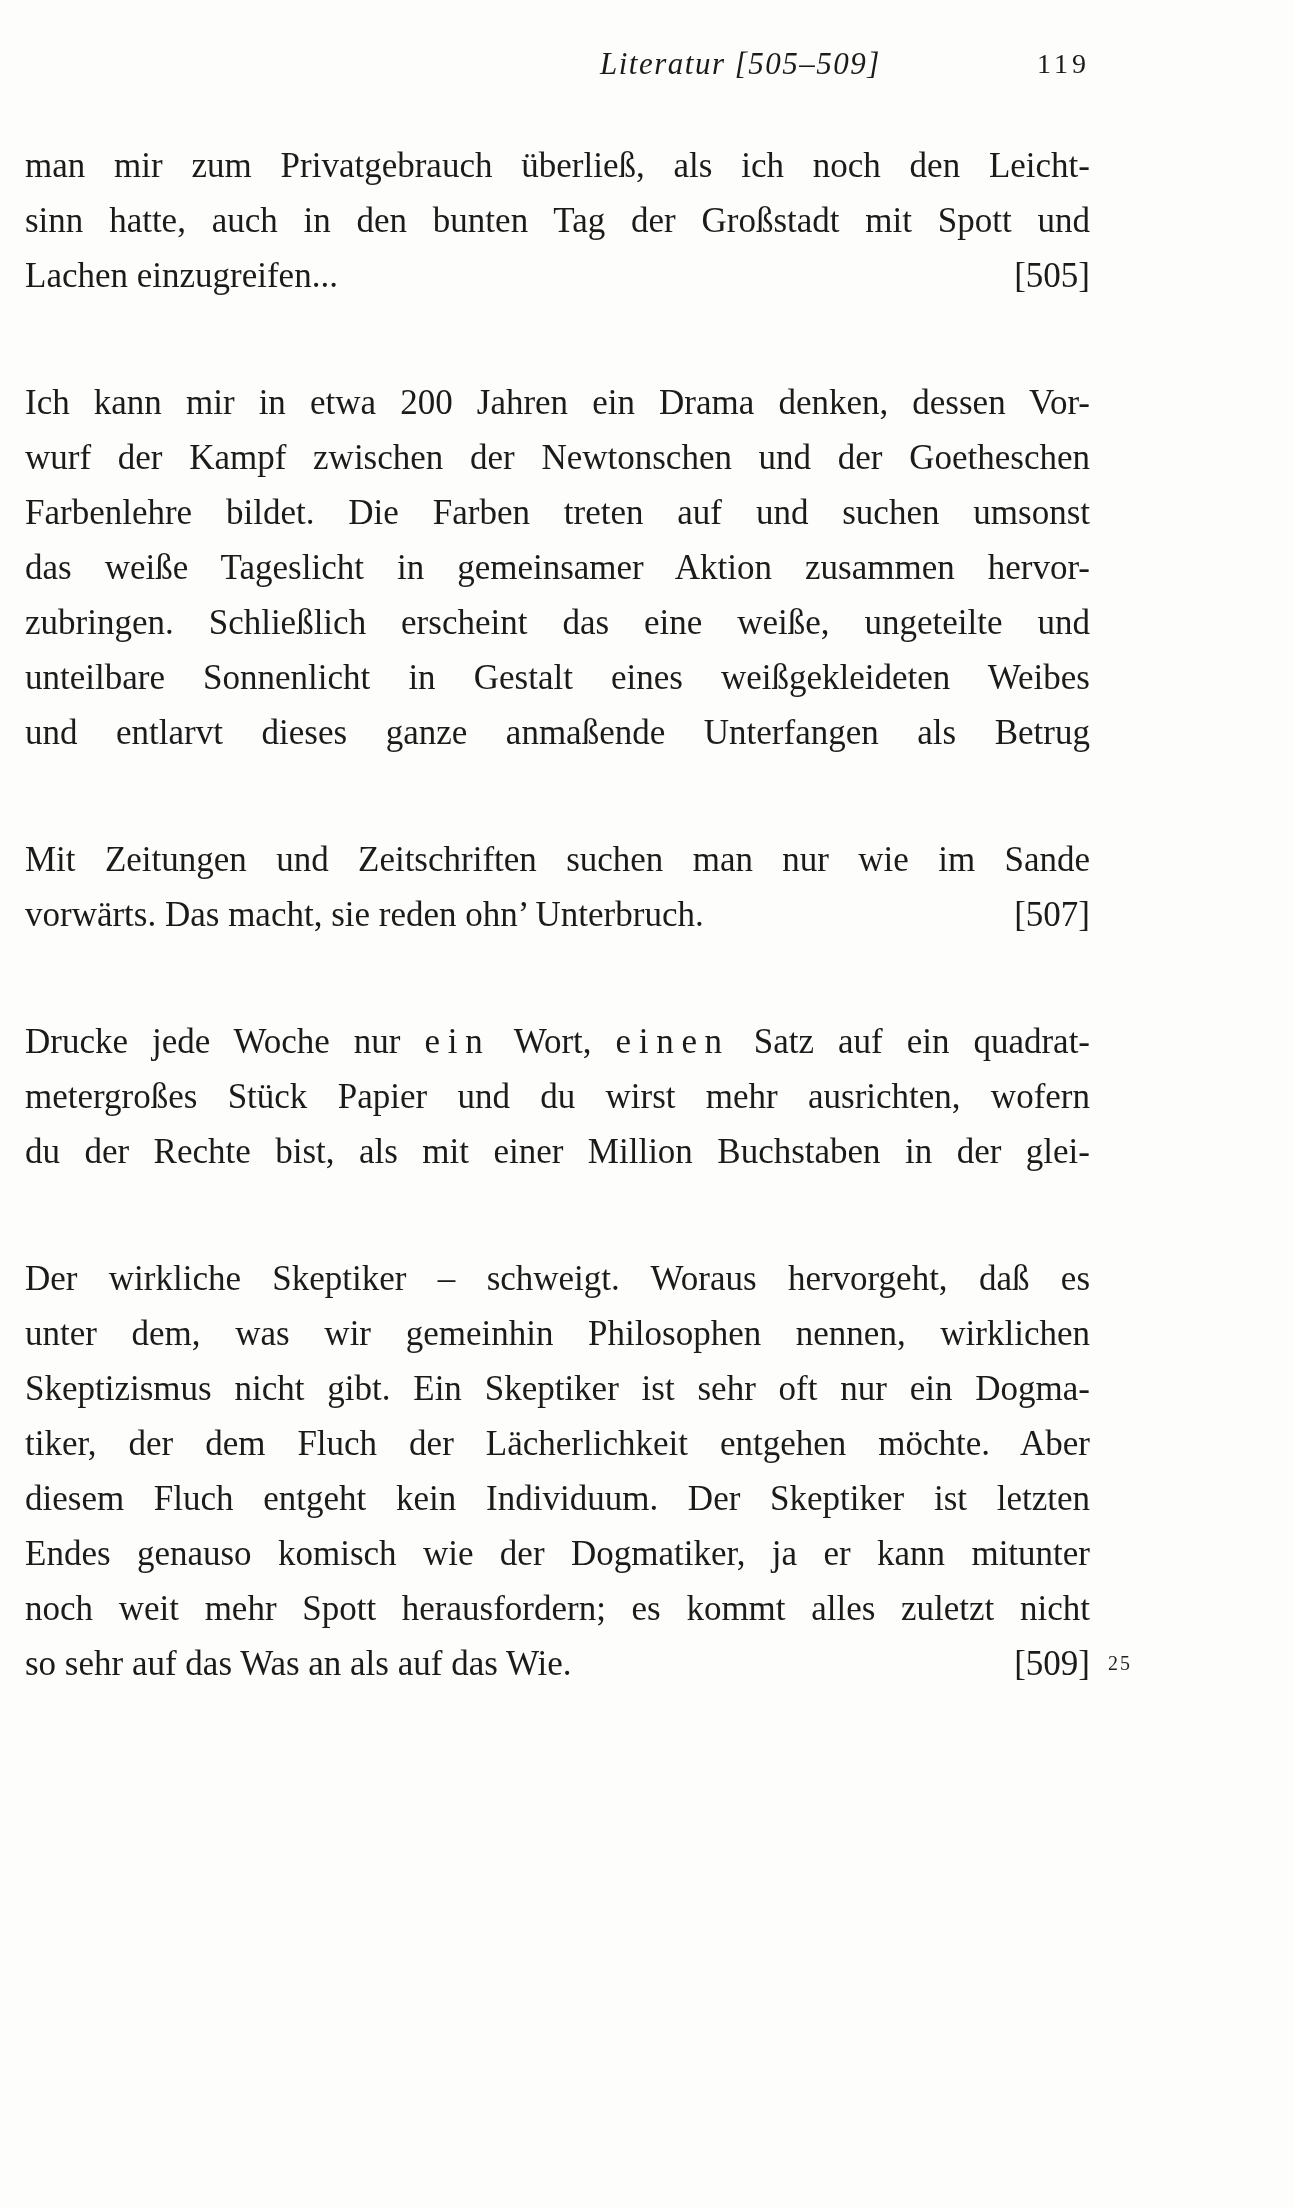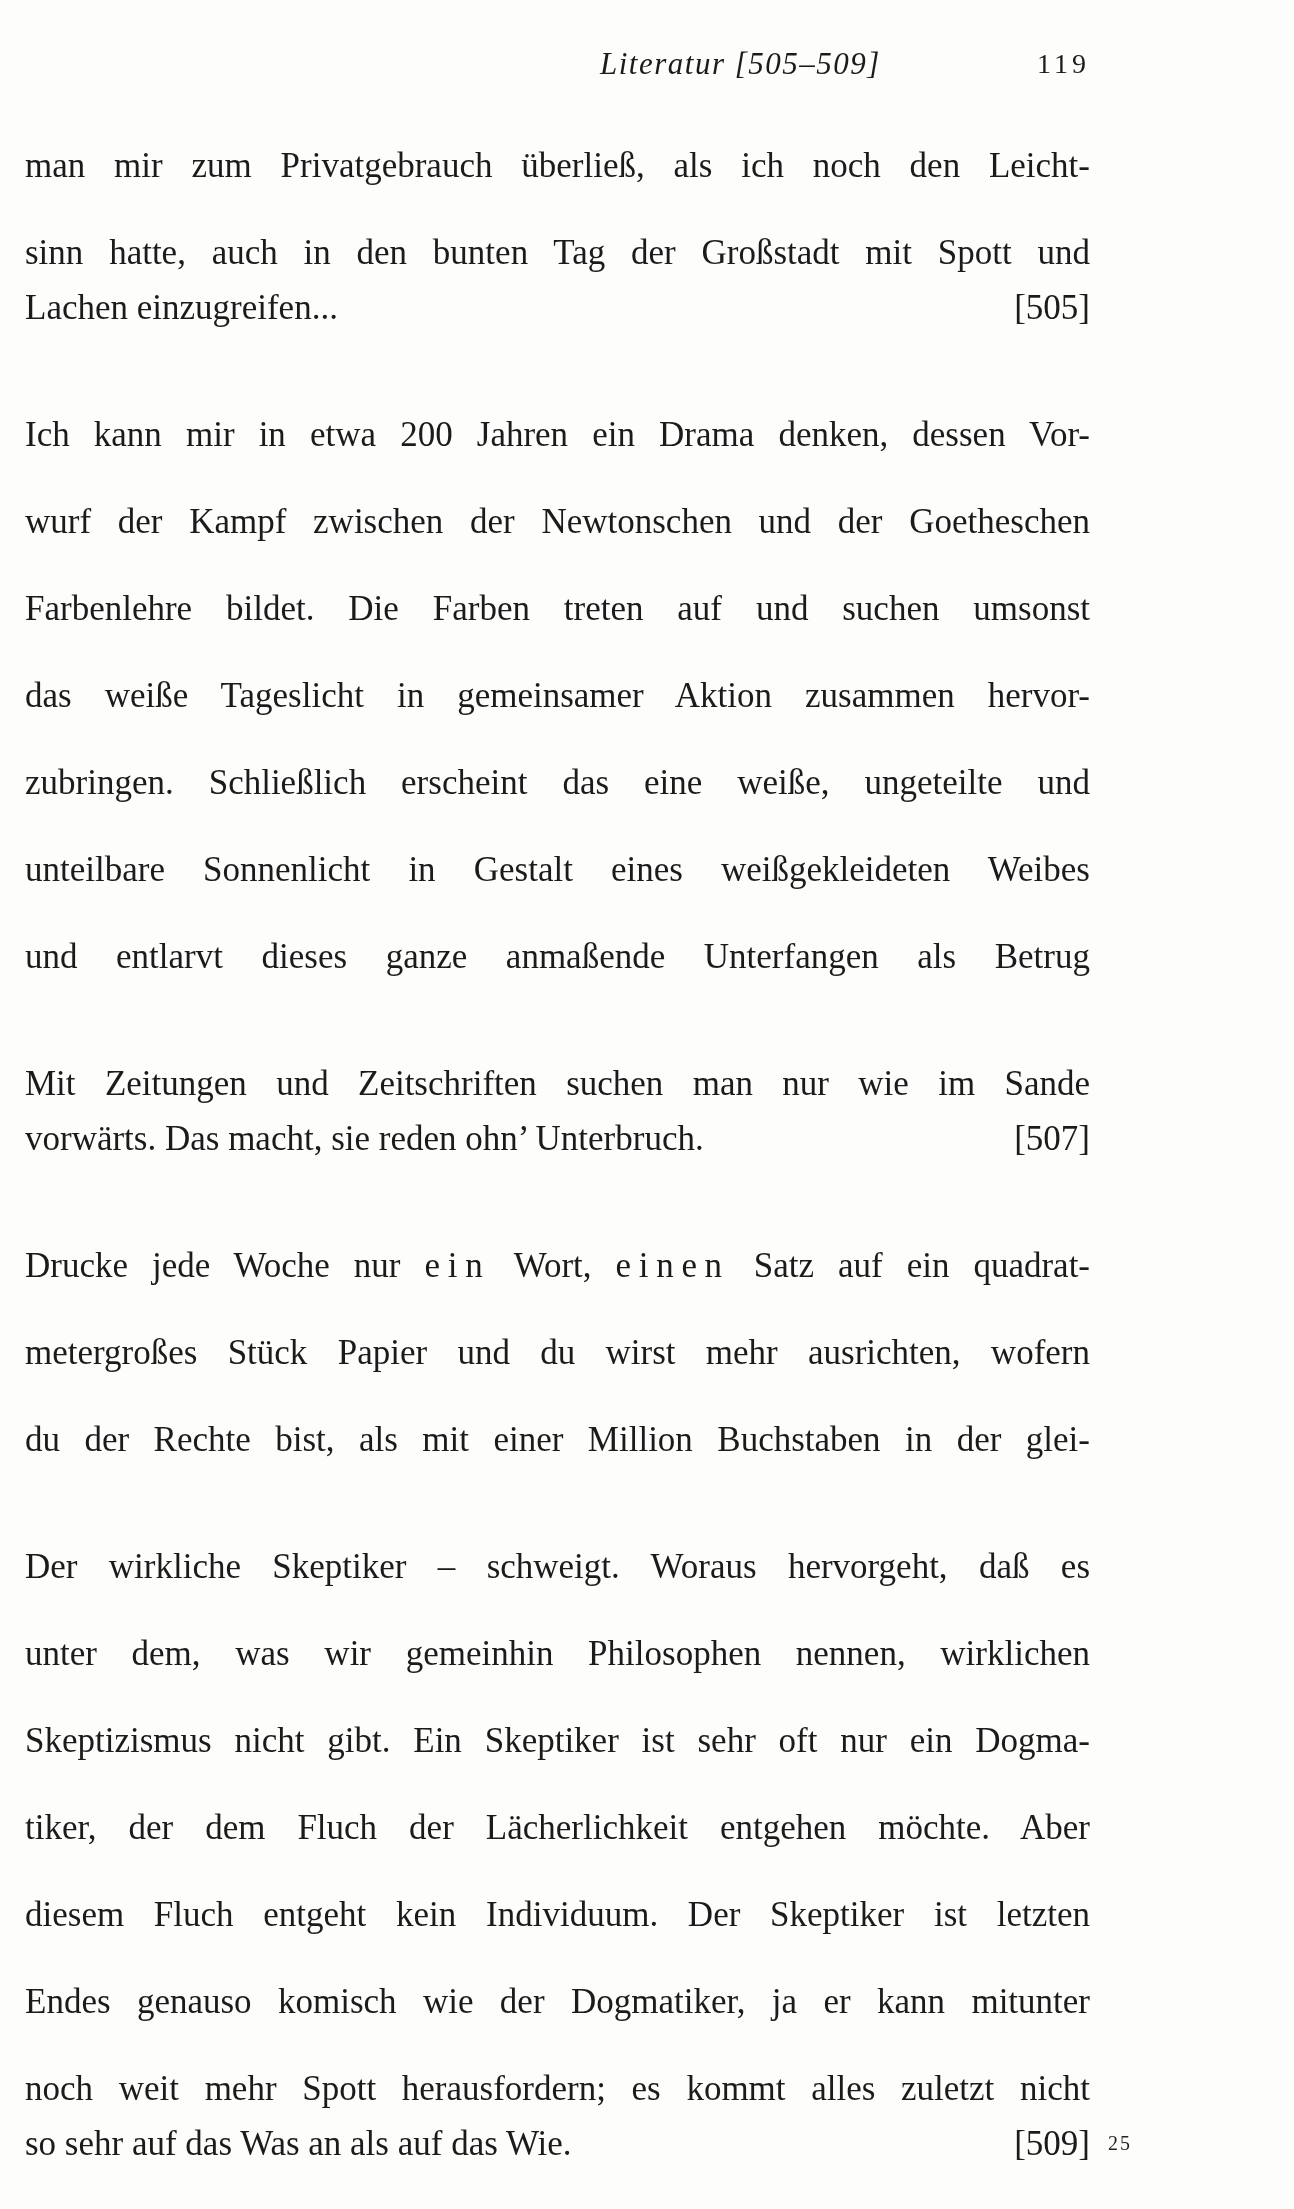--- a/index.html
+++ b/index.html
@@ -47,21 +47,20 @@
     height: 55px;
     line-height: 55px;
     font-size: 35px;
     white-space: nowrap;
   }
   .jline {
     text-align: justify;
     text-align-last: justify;
     white-space: normal;
     overflow: hidden;
-    margin-top: 32px;
   }
   .lastline {
     display: flex;
     justify-content: space-between;
     align-items: baseline;
     white-space: normal;
     font-family: Liberation Serif, serif;
   }
   .marker { white-space: nowrap; margin-left: 37px; }
   .sperr { letter-spacing: 0.22em; }

